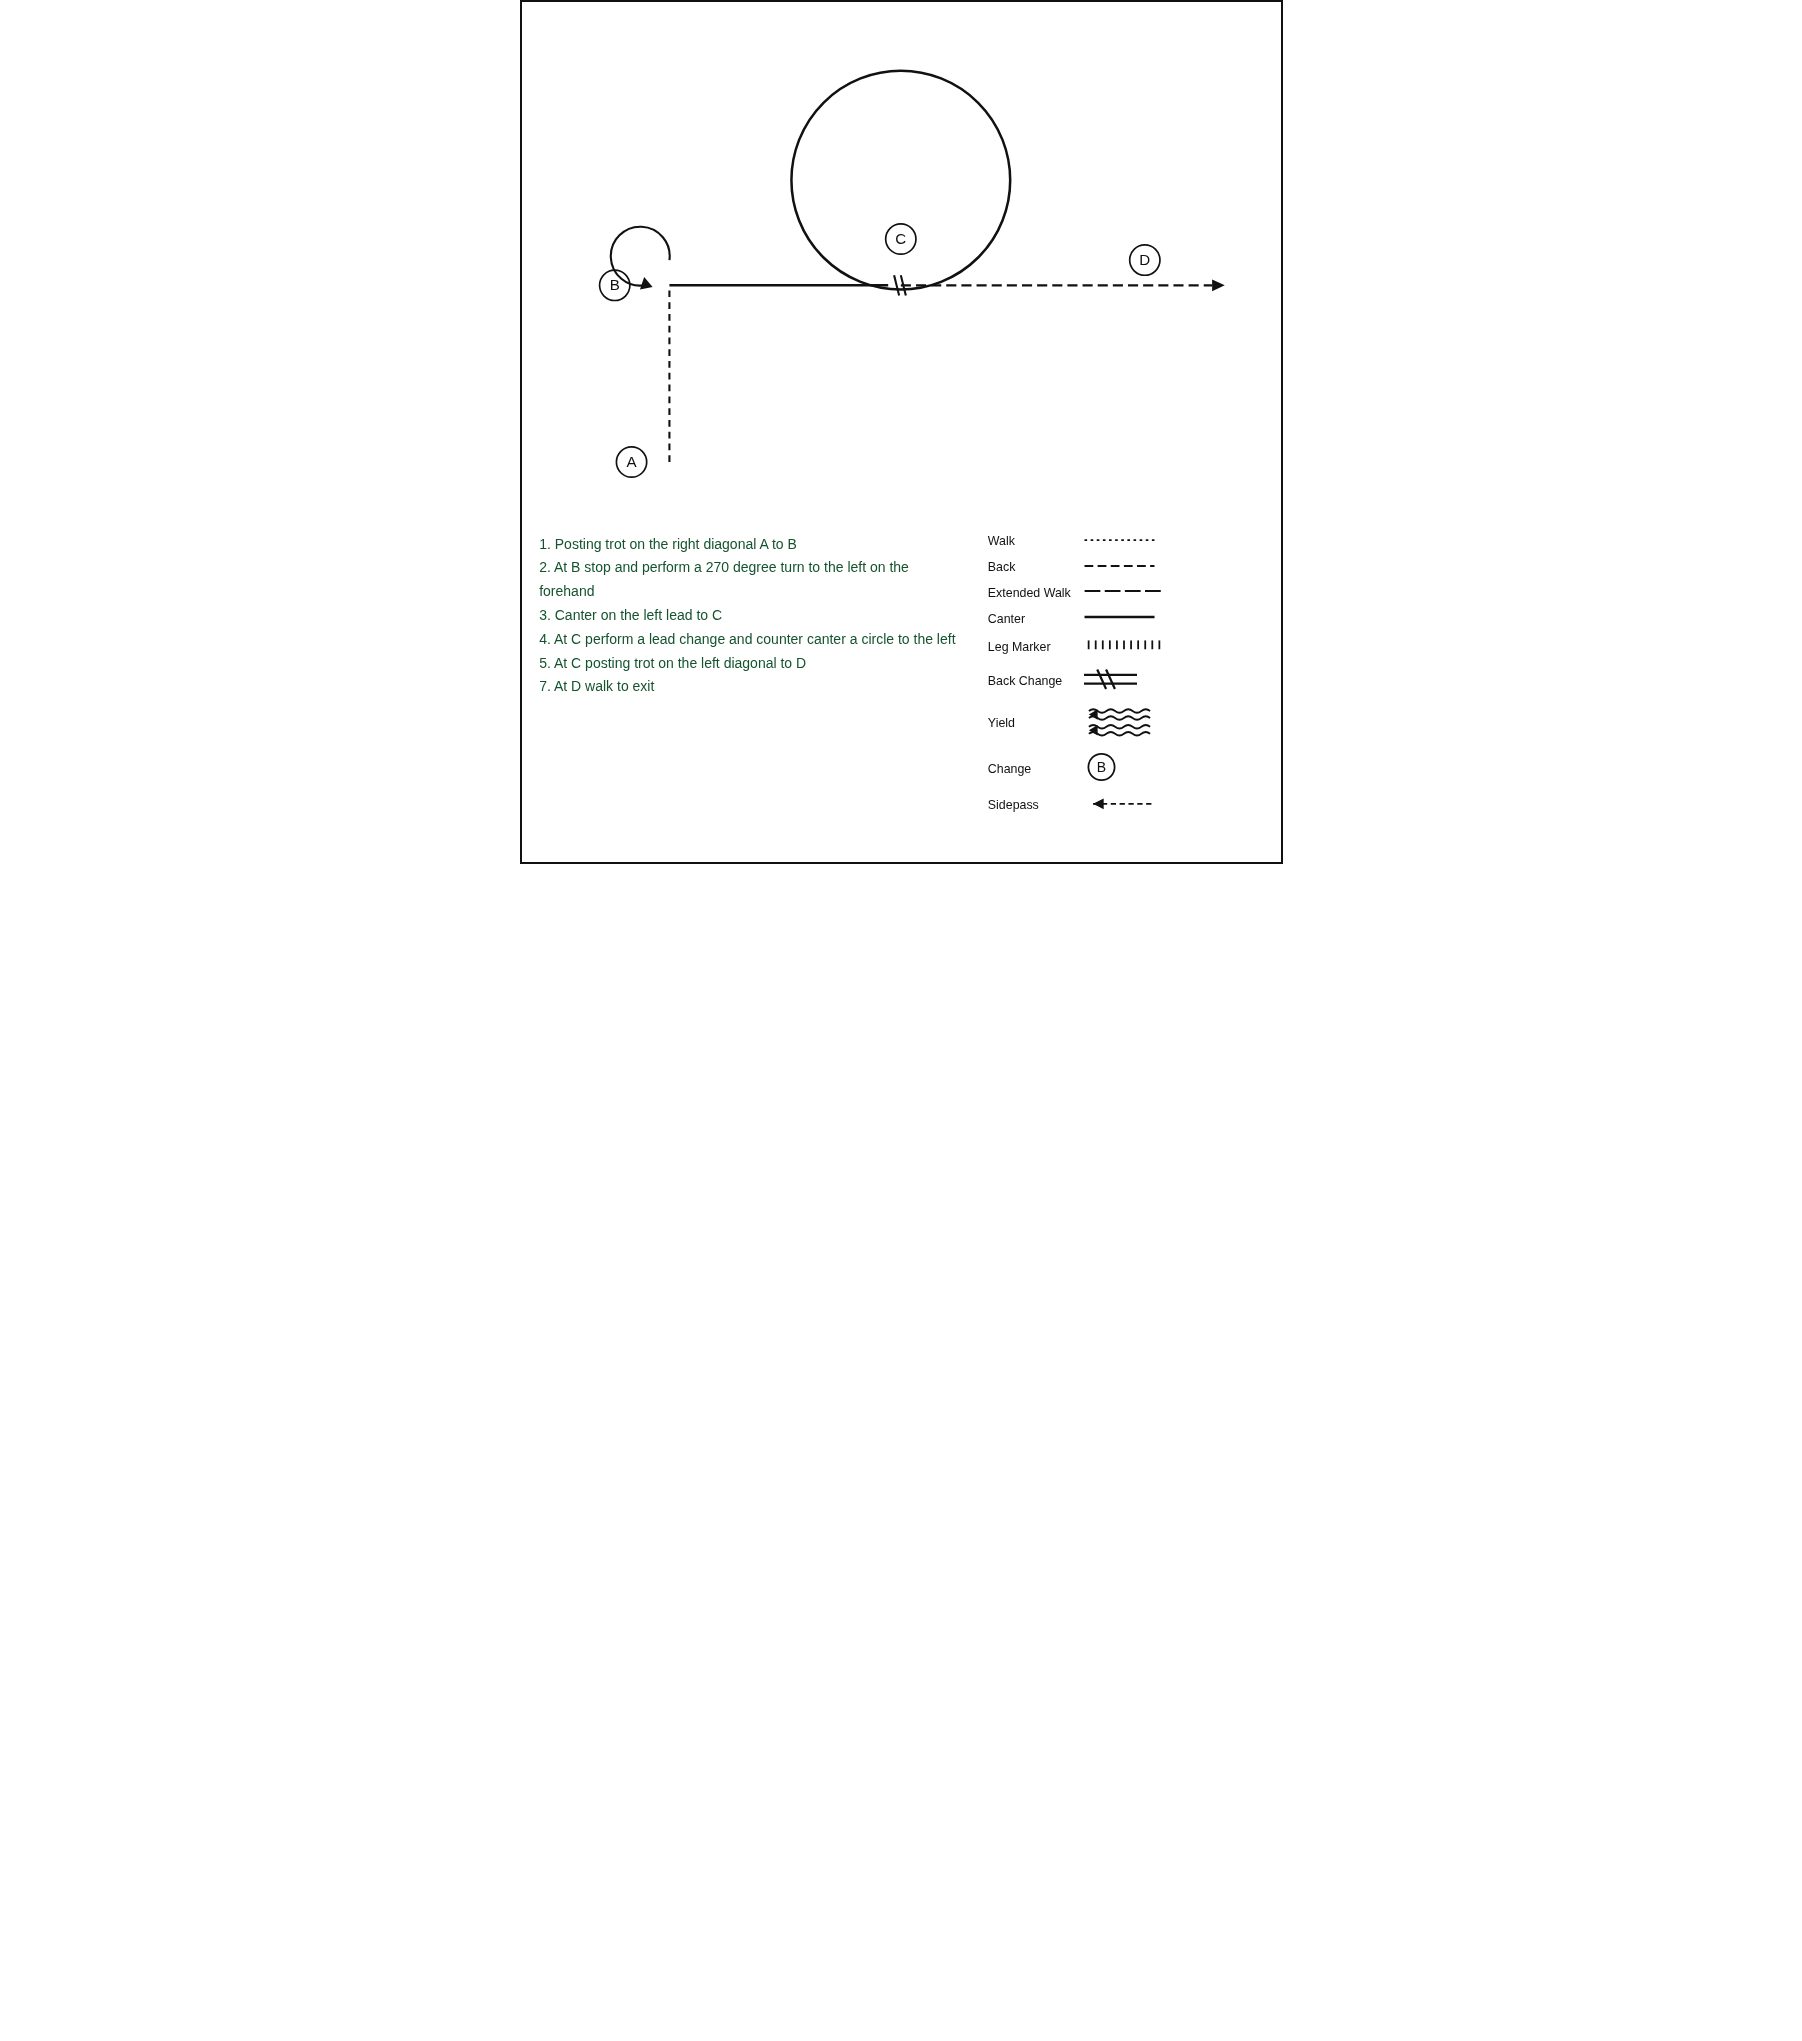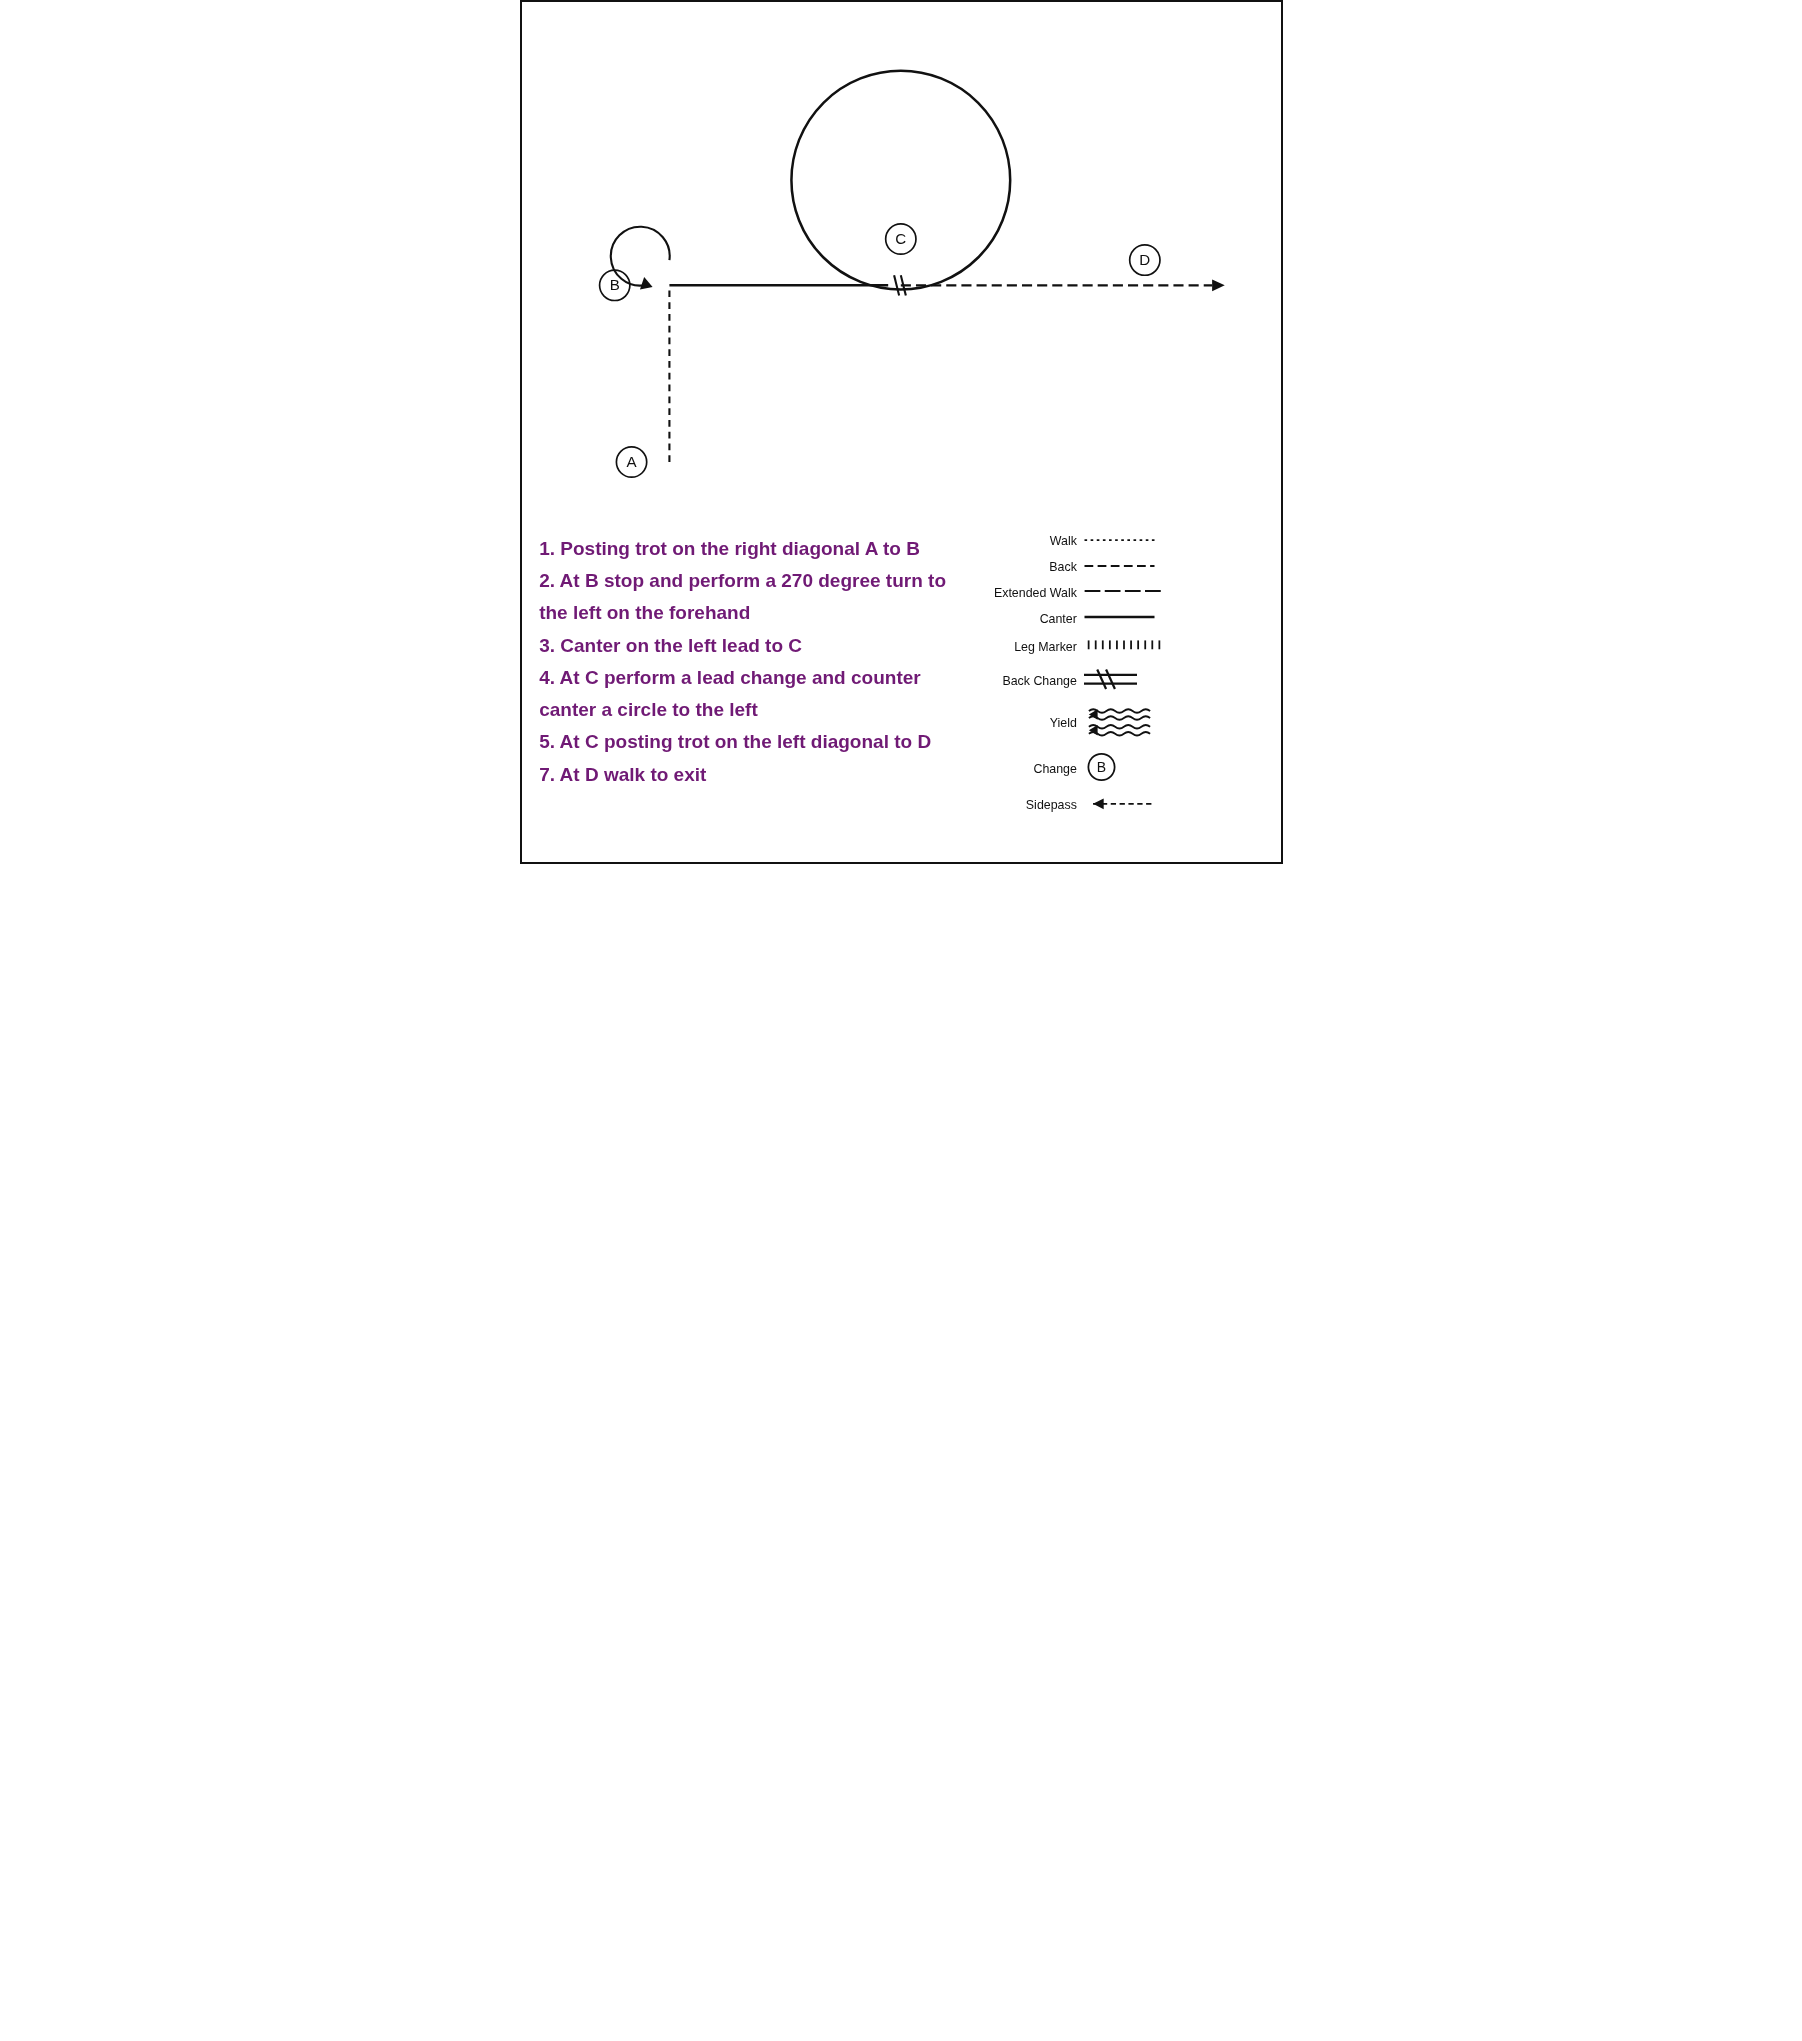--- a/index.html
+++ b/index.html
@@ -23,42 +23,41 @@
       width: 100%;
       height: 497px;
       position: relative;
     }
     svg.diagram {
       width: 100%;
       height: 100%;
     }
     .instructions {
       margin-top: 16px;
-      font-size: 19px;
+      font-size: 14px;
       line-height: 1.7;
-      color: #701a75;
+      color: #14532d;
       width: 58%;
       float: left;
-      font-weight: bold;
     }
     .legend {
       float: right;
       width: 38%;
       margin-top: 16px;
       font-size: 12.4px;
     }
     .legend-item {
       display: flex;
       align-items: center;
       margin-bottom: 8.9px;
       gap: 7px;
     }
     .legend-label {
       min-width: 89px;
-      text-align: right;
+      text-align: left;
       font-size: 12.4px;
       color: #111;
     }
     .legend-symbol {
       flex: 1;
     }
     .clearfix::after {
       content: '';
       display: table;
       clear: both;

